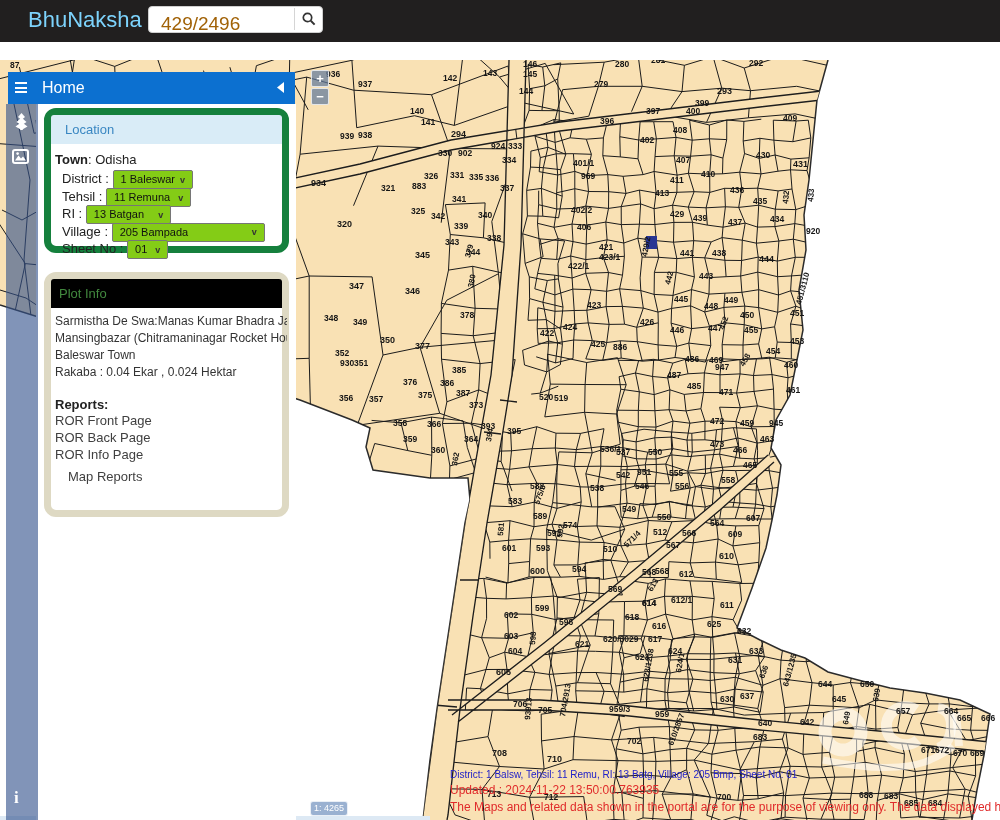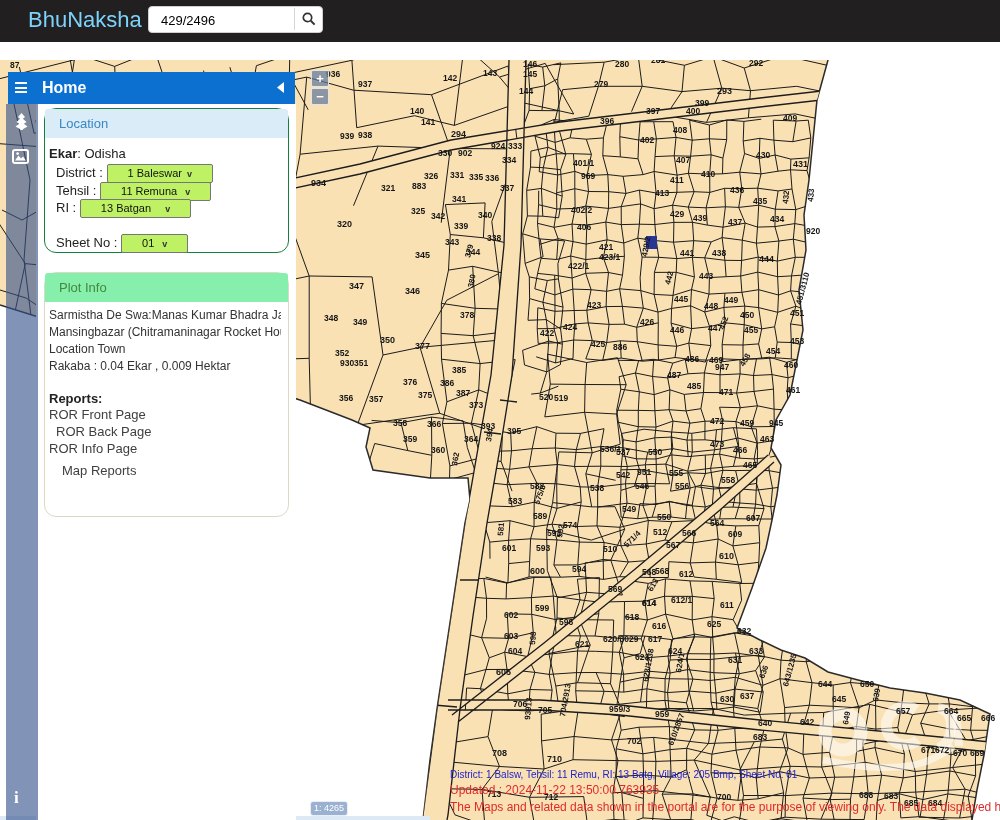--- a/index.html
+++ b/index.html
@@ -1,36 +1,36 @@
 <!DOCTYPE html>
 <html><head><meta charset="utf-8">
 <style>
 *{margin:0;padding:0;box-sizing:border-box}
 body{width:1000px;height:820px;font-family:"Liberation Sans",sans-serif;background:#fff;overflow:hidden}
 #topbar{position:absolute;left:0;top:0;width:1000px;height:42px;background:#211f1f}
 #brand{position:absolute;left:28px;top:7px;font-size:22px;color:#7dd3fc}
 #searchwrap{position:absolute;left:148px;top:6px;width:175px;height:27px;background:#fff;border:1px solid #cfcfcf;border-radius:4px}
-#searchtxt{position:absolute;left:12px;top:6px;font-size:13px;color:#000000}
+#searchtxt{position:absolute;left:12px;top:6px;font-size:19px;color:#a16207}
 #searchdiv{position:absolute;left:145px;top:1px;width:1px;height:22px;background:#d5d5d5}
 #mag{position:absolute;left:152px;top:4px}
 #maparea{position:absolute;left:0;top:60px;width:1000px;height:760px}
 #whitecol{position:absolute;left:36px;top:104px;width:260px;height:716px;background:#fff}
 #homebar{position:absolute;left:8px;top:72px;width:287px;height:32px;background:#0c70d0;color:#fff}
-#homebar .txt{position:absolute;left:34px;top:7px;font-size:16px;font-weight:bold}
+#homebar .txt{position:absolute;left:34px;top:7px;font-size:16px;font-weight:normal}
 #burger{position:absolute;left:7px;top:10px;width:12px;height:12px}
 #burger div{height:2px;background:#fff;margin-bottom:2.6px}
 #tri{position:absolute;right:11px;top:10px}
 #strip{position:absolute;left:6px;top:104px;width:32px;height:716px;background:rgba(52,82,140,0.62)}
-.card{position:absolute;left:44px;background:#fff;border:1px solid #15803d;border-radius:12px}
+.card{position:absolute;left:44px;background:#fff;border:7px solid #15803d;border-radius:12px}
 #loccard{top:108px;width:245px;height:145px}
 #loc-h{height:29px;background:#d9ecf7;border-radius:3px 3px 0 0;color:#3a87c2;font-size:13px;line-height:29px;padding-left:14px}
 #plotcard{top:272px;width:245px;height:245px;border-color:#ded9c3}
-#plot-h{height:29px;background:#86efac;border-radius:3px 3px 0 0;color:#42893f;font-size:13px;line-height:29px;padding-left:14px}
+#plot-h{height:29px;background:#000000;border-radius:3px 3px 0 0;color:#42893f;font-size:13px;line-height:29px;padding-left:8px}
 .frm{position:absolute;font-size:13px;color:#222;white-space:nowrap}
-.sel{display:inline-block;border:1px solid #767676;border-radius:2px;background:#bef264;font-size:11px;color:#111;height:19px;line-height:17px;padding:0 20px;vertical-align:middle}
+.sel{display:inline-block;border:1px solid #767676;border-radius:2px;background:#84cc16;font-size:11px;color:#111;height:19px;line-height:17px;padding:0 7px;vertical-align:middle}
 .sel .ch{font-size:9px;font-weight:bold;color:#333;margin-left:5px}
 .odia{position:absolute;left:4px;font-size:12px;color:#333;white-space:nowrap;overflow:hidden;width:232px}
 a.lnk{color:#404040;text-decoration:none}
 #btmtexts{position:absolute;left:450px;top:769px;font-size:11px}
 #zoomctl{position:absolute;left:311px;top:70px;width:18px}
 .zbtn{width:18px;height:17px;background:rgba(96,120,155,0.72);border:1px solid rgba(255,255,255,0.75);color:#fff;font-size:13px;font-weight:bold;text-align:center;line-height:16px;border-radius:2px;margin-bottom:1px}
 #scalepill{position:absolute;left:310px;top:801px;width:38px;height:15px;background:rgba(125,155,196,0.78);border:1px solid rgba(255,255,255,0.8);border-radius:3px;color:#fff;font-size:9px;text-align:center;line-height:13px}
 #infoi{position:absolute;left:14px;top:788px;color:#fff;font-family:"Liberation Serif",serif;font-weight:bold;font-size:17px}
 #btmline{position:absolute;left:0;top:816px;width:430px;height:4px;background:#dde9f4}
 </style></head><body>
@@ -337,35 +337,36 @@
       <rect x="6.3" y="13" width="2.4" height="4"></rect>
     </g>
   </svg>
 <svg style="position:absolute;left:12px;top:149px" width="17" height="15" viewBox="0 0 17 15">
     <rect x="1" y="1" width="15" height="13" rx="2" fill="none" stroke="#fff" stroke-width="2"></rect>
     <path d="M3 11.5 L6.5 6.5 L9 9.5 L11 7.5 L14 11.5 Z" fill="#fff"></path>
     <circle cx="5.6" cy="4.6" r="1.3" fill="#fff"></circle>
   </svg>
 <div class="card" id="loccard">
   <div id="loc-h">Location</div>
-  <div class="frm" style="left:4px;top:37px"><b>Ekar</b>: Odisha</div>
+  <div class="frm" style="left:4px;top:37px"><b>Town</b>: Odisha</div>
   <div class="frm" style="left:11px;top:55px">District : <span class="sel">1 Baleswar<span class="ch">v</span></span></div>
   <div class="frm" style="left:11px;top:73px">Tehsil : <span class="sel">11 Remuna&nbsp;<span class="ch">v</span></span></div>
   <div class="frm" style="left:11px;top:90px">RI : <span class="sel">13 Batgan&nbsp;&nbsp;&nbsp;<span class="ch">v</span></span></div>
+  <div class="frm" style="left:11px;top:108px">Village : <span class="sel" style="width:153px">205 Bampada<span class="ch" style="float:right">v</span></span></div>
   <div class="frm" style="left:11px;top:125px">Sheet No : <span class="sel">01 <span class="ch">v</span></span></div>
 </div>
 <div class="card" id="plotcard">
   <div id="plot-h">Plot Info</div>
   <div class="odia" style="top:35px">Sarmistha De Swa:Manas Kumar Bhadra Ja: Rahu Ba:</div>
   <div class="odia" style="top:52px">Mansingbazar (Chitramaninagar Rocket House) Tha</div>
-  <div class="odia" style="top:69px">Location Town</div>
-  <div class="odia" style="top:86px">Rakaba : 0.04 Ekar , 0.009 Hektar</div>
+  <div class="odia" style="top:69px">Baleswar Town</div>
+  <div class="odia" style="top:86px">Rakaba : 0.04 Ekar , 0.024 Hektar</div>
   <div class="frm" style="left:4px;top:118px"><b>Reports:</b></div>
   <div class="frm" style="left:4px;top:134px"><a class="lnk">ROR Front Page</a></div>
-  <div class="frm" style="left:11px;top:151px"><a class="lnk">ROR Back Page</a></div>
+  <div class="frm" style="left:4px;top:151px"><a class="lnk">ROR Back Page</a></div>
   <div class="frm" style="left:4px;top:168px"><a class="lnk">ROR Info Page</a></div>
   <div class="frm" style="left:17px;top:190px"><a class="lnk">Map Reports</a></div>
 </div>
 <div id="zoomctl">
     <div class="zbtn">+</div>
     <div class="zbtn">−</div>
   </div>
 <div id="scalepill">1: 4265</div>
 <div id="infoi">i</div>
 <div id="btmtexts">

